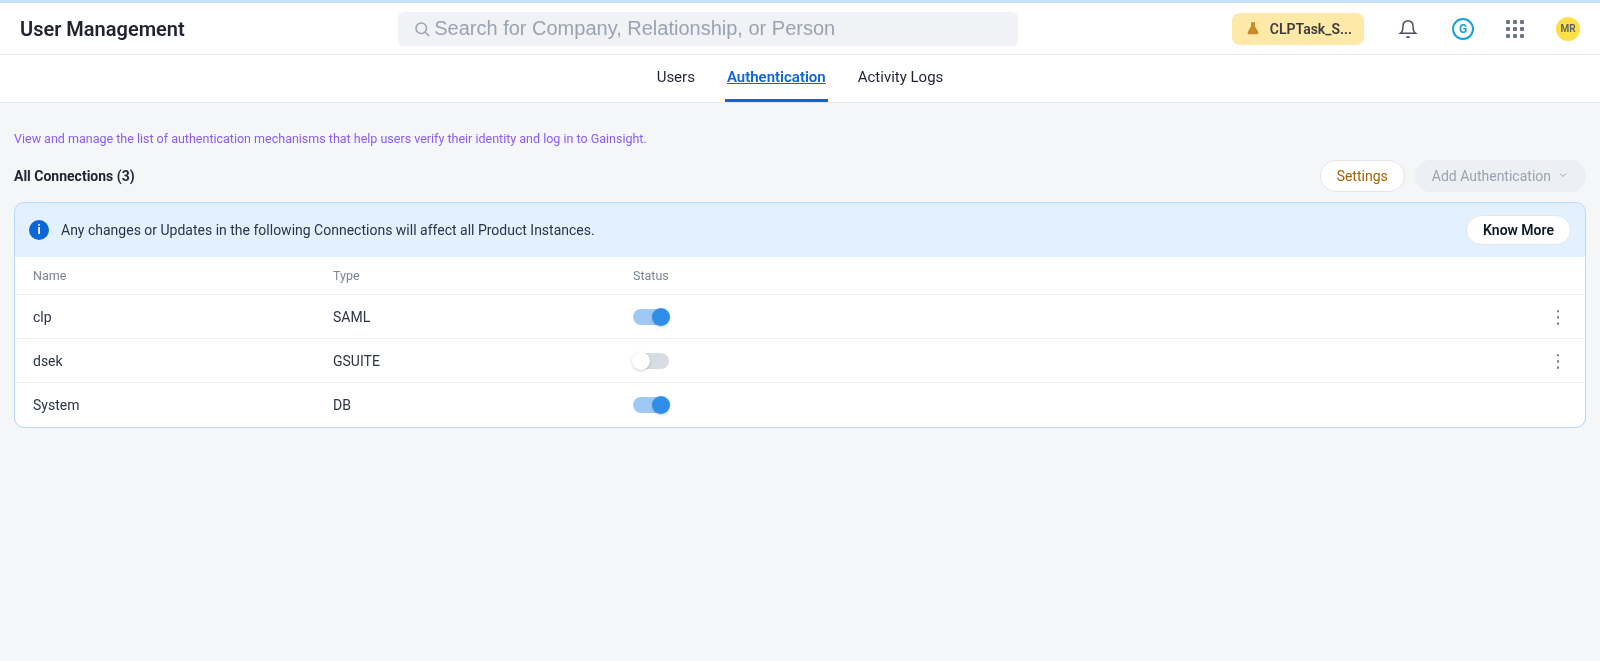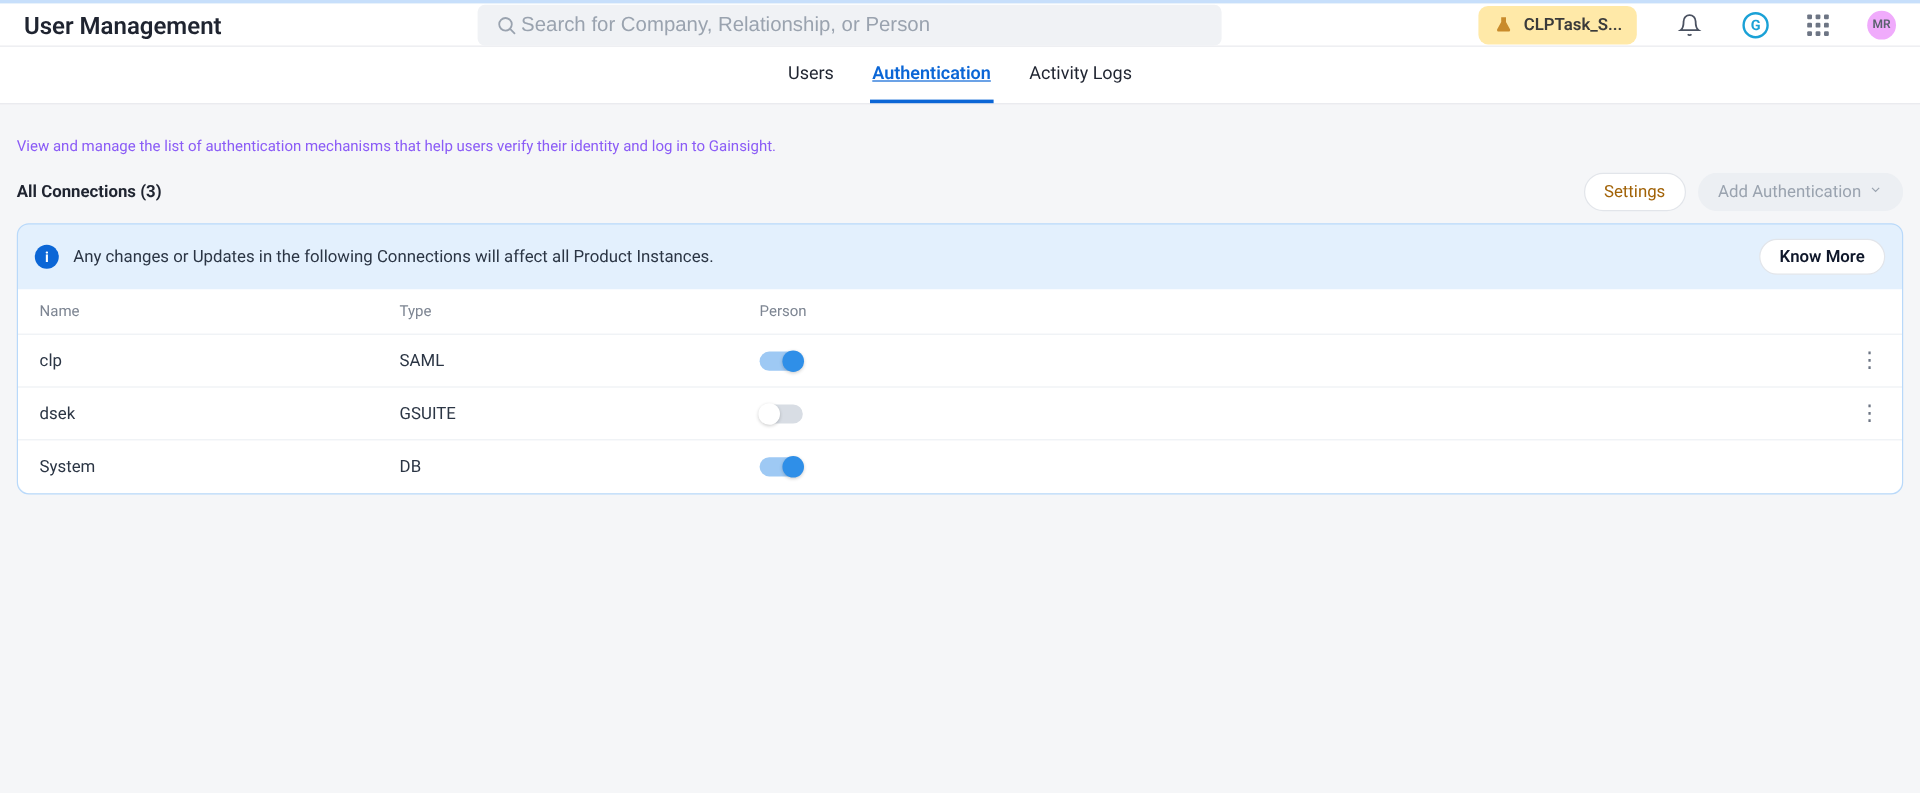--- a/index.html
+++ b/index.html
@@ -1,29 +1,29 @@
 <!DOCTYPE html>
 <html><head>
 <meta charset="utf-8">
 <style>
   * { box-sizing: border-box; margin: 0; padding: 0; }
   body { font-family: -apple-system, BlinkMacSystemFont, "Segoe UI", Roboto, Helvetica, Arial, sans-serif; background: #f5f6f8; color: #1f2430; }
   .topbar-line { height: 3px; background: #c7dffb; }
-  .topbar { display: flex; align-items: center; background: #ffffff; height: 36px; padding: 0 20px; border-bottom: 1px solid #e5e7ec; }
+  .topbar { display: flex; align-items: center; background: #ffffff; height: 52px; padding: 0 20px; border-bottom: 1px solid #e5e7ec; }
   .app-title { font-size: 20px; font-weight: 600; color: #1f2430; }
   .search-wrap { flex: 0 0 auto; margin-left: auto; margin-right: auto; width: 620px; }
   .search { background: #f0f2f5; border-radius: 6px; height: 34px; display: flex; align-items: center; padding: 0 12px; color: #9aa3af; width: 100%; }
-  .search input { flex: 1; border: none; background: transparent; font-size: 17px; color: #7f1d1d; outline: none; }
+  .search input { flex: 1; border: none; background: transparent; font-size: 20px; color: #7f1d1d; outline: none; }
   .search input::placeholder { color: #9aa3af; }
   .topbar-right { display: flex; align-items: center; gap: 32px; }
   .pill { background: #ffe9a8; color: #3a3a3a; border-radius: 8px; height: 32px; display: flex; align-items: center; gap: 8px; padding: 0 12px; font-weight: 600; font-size: 14px; max-width: 140px; overflow: hidden; white-space: nowrap; }
   .pill-icon { width: 18px; height: 18px; display: inline-flex; align-items: center; justify-content: center; }
   .icon-btn { width: 24px; height: 24px; display: inline-flex; align-items: center; justify-content: center; color: #4a5160; }
   .g-badge { width: 22px; height: 22px; border-radius: 50%; border: 2px solid #1aa1d6; display: flex; align-items: center; justify-content: center; color: #1aa1d6; font-weight: 700; font-size: 12px; }
-  .avatar { width: 24px; height: 24px; border-radius: 50%; background: #f0abfc; display: flex; align-items: center; justify-content: center; color: #5a616e; font-size: 10px; font-weight: 600; }
+  .avatar { width: 24px; height: 24px; border-radius: 50%; background: #fde047; display: flex; align-items: center; justify-content: center; color: #5a616e; font-size: 10px; font-weight: 600; }
   .subnav { background: #ffffff; height: 48px; border-bottom: 1px solid #e5e7ec; display: flex; align-items: stretch; justify-content: center; gap: 28px; }
   .subnav-item { display: flex; align-items: center; font-size: 15px; color: #1f2430; border-bottom: 3px solid transparent; cursor: pointer; padding: 0 2px 0 2px; }
   .subnav-item.active { color: #0b66d6; font-weight: 600; border-bottom-color: #0b66d6; text-decoration: underline; }
   .content { padding: 14px 14px 30px 14px; }
   .help-text { font-size: 12.5px; color: #8b5cf6; padding: 14px 0 6px 0; }
   .section-head { display: flex; align-items: center; justify-content: space-between; padding: 8px 0 10px 0; }
   .section-title { font-size: 14px; font-weight: 700; color: #1f2430; }
   .section-actions { display: flex; gap: 10px; }
   .btn { border-radius: 999px; padding: 7px 16px; font-size: 14px; display: inline-flex; align-items: center; gap: 6px; cursor: pointer; border: 1px solid transparent; }
   .btn-ghost { background: #ffffff; color: #a16207; border-color: #e2e5ea; }
@@ -137,21 +137,21 @@
         <span>i</span>
       </div>
       <div class="info-text">Any changes or Updates in the following Connections will affect all Product Instances.</div>
       <div class="know-more">Know More</div>
     </div>
 
     <div class="table">
       <div class="table-head">
         <div>Name</div>
         <div>Type</div>
-        <div>Person</div>
+        <div>Status</div>
         <div></div>
       </div>
 
       <div class="table-row">
         <div>clp</div>
         <div>SAML</div>
         <div>
           <div class="toggle on">
               <div class="knob"></div>
             </div>

